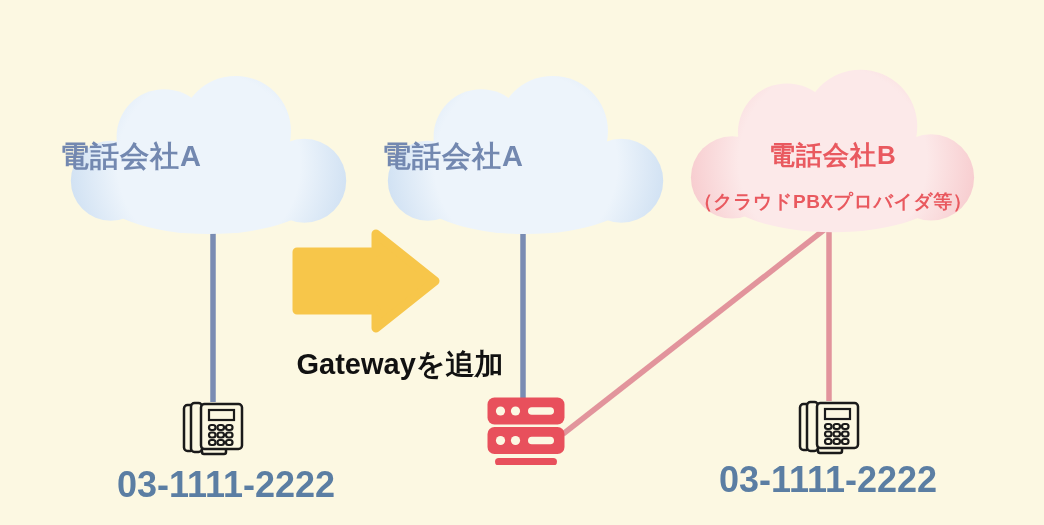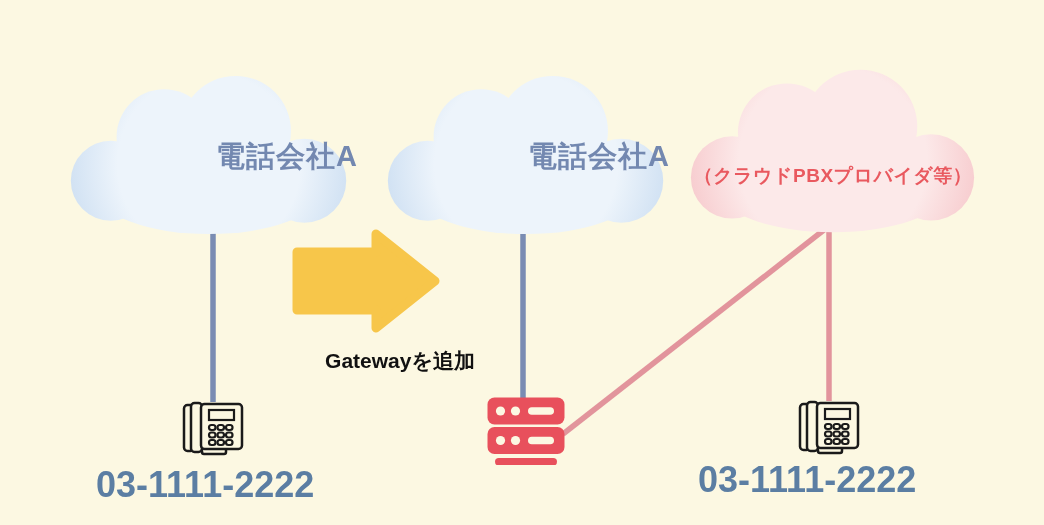--- a/index.html
+++ b/index.html
@@ -26,43 +26,43 @@
     overflow:hidden;
   }
   .canvas{position:relative;width:1044px;height:525px;background:var(--background);}
   .layer{position:absolute;left:0;top:0;width:100%;height:100%;}
   .lines-layer{z-index:1;}
   .lines-layer .blue{stroke:var(--line-blue);}
   .lines-layer .pink{stroke:var(--line-pink);}
   .cloud{position:absolute;z-index:2;}
   .cloud svg{position:absolute;left:0;top:0;width:100%;height:100%;}
   .cloud-label{
-    position:absolute;left:0;width:100%;text-align:right;
+    position:absolute;left:0;width:100%;text-align:left;
     font-weight:bold;line-height:1;z-index:3;letter-spacing:1px;
   }
   .cloud-label.blue{color:var(--cloud-blue-text);font-size:29px;top:68px;}
   .cloud-label-group{position:absolute;left:-20px;width:calc(100% + 40px);top:78px;z-index:3;text-align:center;}
   .cloud-label-line1{color:var(--cloud-pink-text);font-weight:bold;font-size:26px;line-height:1;letter-spacing:1px;}
   .cloud-label-line2{color:var(--cloud-pink-text);font-weight:bold;font-size:19px;line-height:1;margin-top:24px;letter-spacing:0.5px;}
   .arrow{position:absolute;left:292px;top:229px;width:148px;height:104px;z-index:2;}
   .arrow-shape{fill:var(--arrow-yellow);stroke:var(--arrow-yellow);stroke-width:9;stroke-linejoin:round;}
   .arrow-label{
     position:absolute;left:278px;top:350px;width:244px;z-index:2;
-    text-align:center;font-weight:bold;font-size:21px;line-height:1;
+    text-align:center;font-weight:bold;font-size:29px;line-height:1;
     color:var(--arrow-label-text);
   }
   .device{position:absolute;z-index:3;}
   .phone-icon{width:62px;height:58px;}
   .ph-fill{fill:var(--background);stroke:var(--phone-outline);stroke-width:2.5;}
   .ph-line{fill:none;stroke:var(--phone-outline);stroke-width:2.2;}
   .gateway-icon{width:78px;height:68px;}
   .gw-body{fill:var(--gateway-red);}
   .gw-hole{fill:var(--background);}
   .phone-number{
-    position:absolute;z-index:3;width:260px;text-align:left;
+    position:absolute;z-index:3;width:260px;text-align:center;
     font-weight:bold;font-size:36px;line-height:1;color:var(--phone-number-text);
   }
   .number-left{left:96px;top:467px;}
   .number-right{left:698px;top:462px;}
 </style>
 </head>
 <body>
 
 <div class="canvas">
 
@@ -151,20 +151,21 @@
       </defs>
       <g fill="url(#gp1)">
         <circle cx="47" cy="112" r="42"></circle>
         <circle cx="103" cy="66" r="50"></circle>
         <circle cx="178" cy="60" r="58"></circle>
         <circle cx="250" cy="112" r="44"></circle>
         <ellipse cx="150" cy="124" rx="116" ry="44"></ellipse>
       </g>
     </svg>
     <div class="cloud-label-group">
+      <div class="cloud-label-line1">電話会社B</div>
       <div class="cloud-label-line2">（クラウドPBXプロバイダ等）</div>
     </div>
   </div>
 
   <div class="device" style="left:487px;top:397px;">
     <svg class="gateway-icon" viewBox="0 0 78 68">
       <rect class="gw-body" x="0.5" y="0.5" width="77" height="27" rx="7"></rect>
       <rect class="gw-body" x="0.5" y="30" width="77" height="27" rx="7"></rect>
       <circle class="gw-hole" cx="13.5" cy="14" r="4.6"></circle>
       <circle class="gw-hole" cx="28.5" cy="14" r="4.6"></circle>

